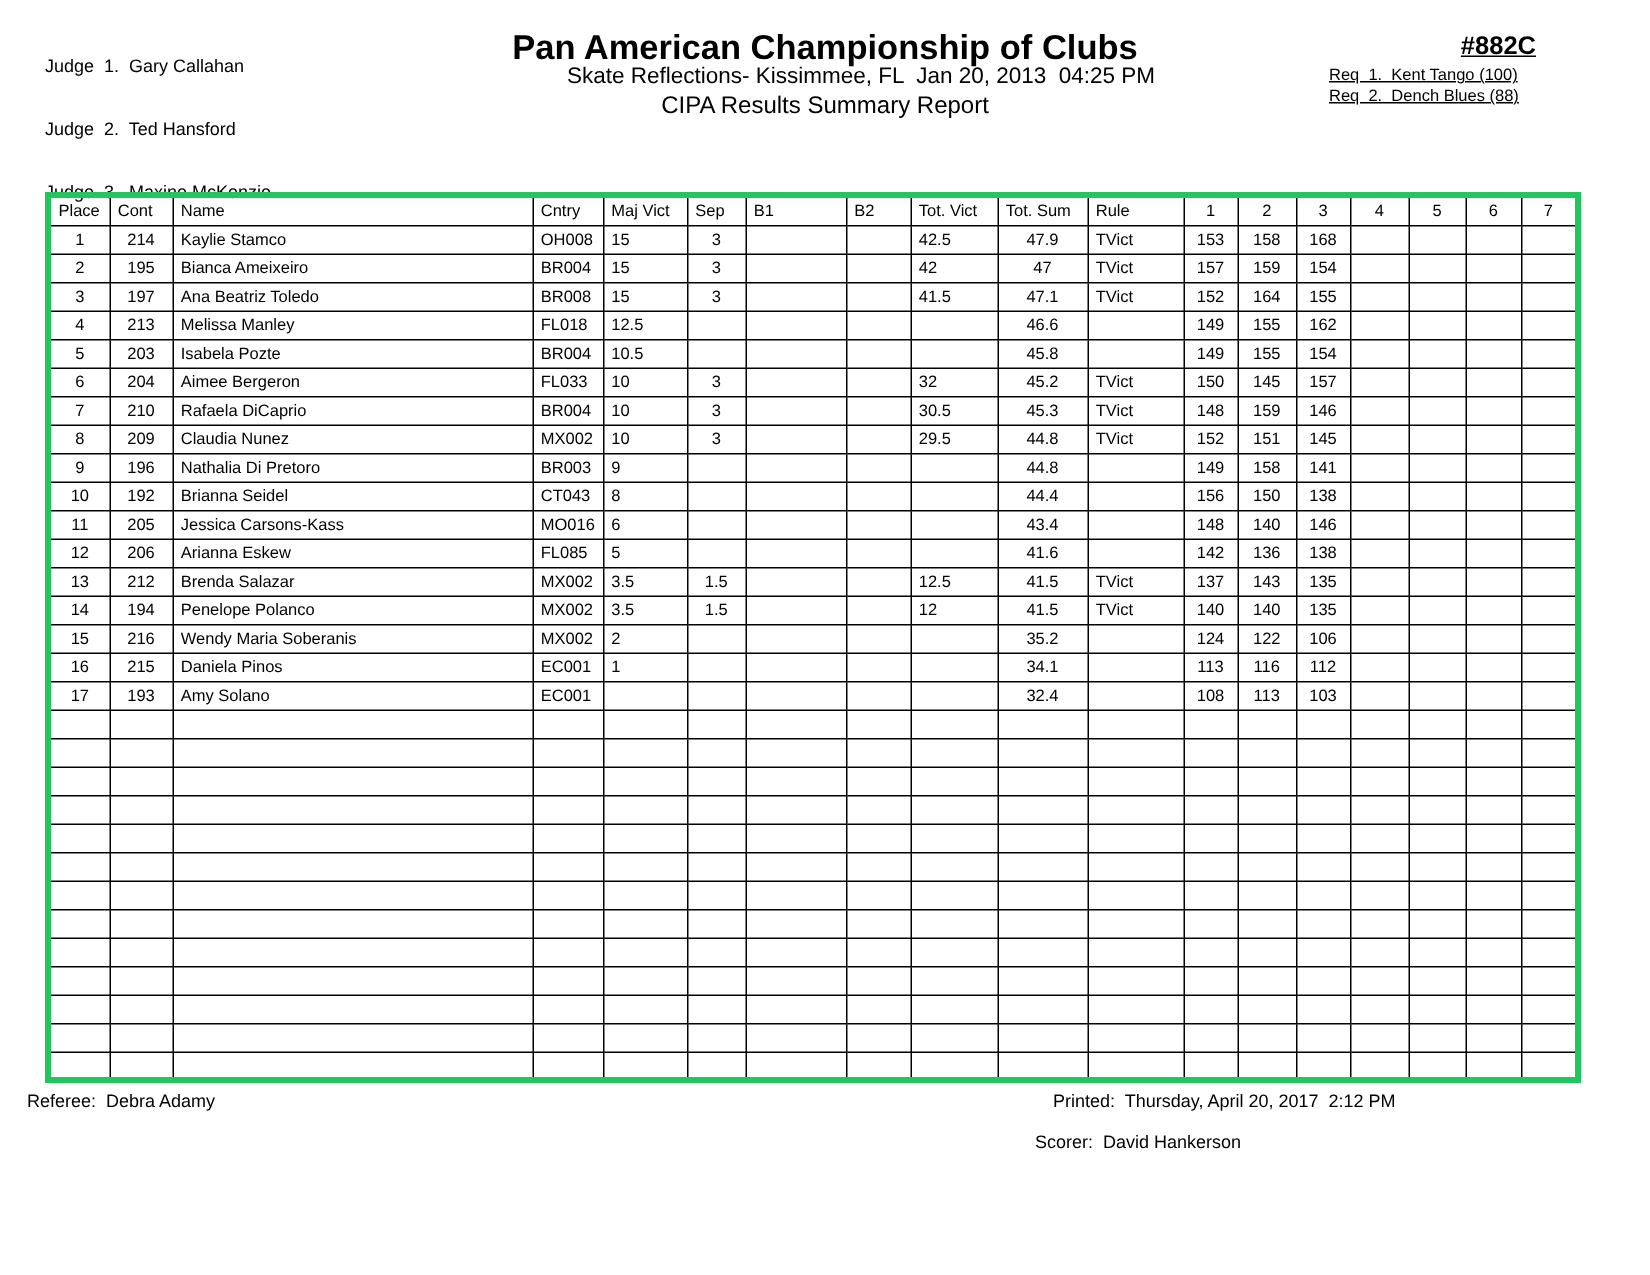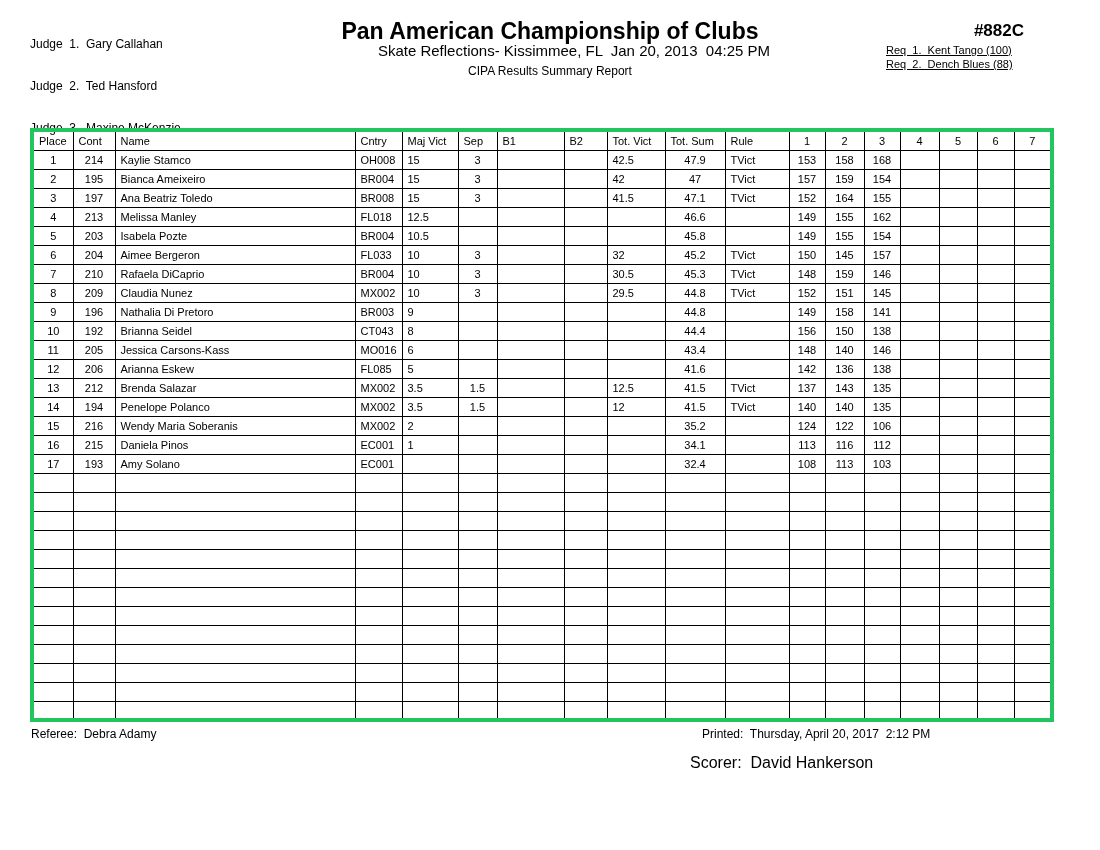--- a/index.html
+++ b/index.html
@@ -13,49 +13,49 @@
     position: absolute; left: 30px; top: 9px;
     font-size: 12px; line-height: 14px; white-space: pre;
   }
   .title-block {
     position: absolute; left: 0; right: 0; top: 21px;
     text-align: center;
   }
   .t1 { font-size: 23px; font-weight: bold; line-height: 20px; }
   .t2 { font-size: 15px; line-height: 20px; white-space: pre; padding-left: 48px; }
   .t3 { font-size: 19px; font-weight: bold; line-height: 25px; letter-spacing: 0.5px; }
-  .t4 { font-size: 12px; line-height: 20px; }
+  .t4 { font-size: 16px; line-height: 20px; }
   .right-block {
     position: absolute; right: 58px; top: 21px; width: 162px;
   }
   .event-number {
     font-size: 17px; font-weight: bold; line-height: 19px;
-    text-align: right; padding-right: 18px; margin-bottom: 3px;
+    text-align: right; padding-right: 18px; margin-bottom: 3px; text-decoration: underline;
   }
   .req-line { font-size: 11px; line-height: 14px; white-space: pre; padding-left: 6px; text-decoration: underline; }
 
   table.results {
     position: absolute; left: 30px; top: 128px;
     width: 1020px; table-layout: fixed;
     border-collapse: collapse; border: 4px solid #22c55e;
   }
   table.results th, table.results td {
     border: 1px solid #000;
     font-size: 11px; font-weight: normal;
     overflow: hidden; white-space: nowrap;
     padding: 0; vertical-align: middle;
   }
   table.results thead tr { height: 20px; }
   table.results tbody tr { height: 19px; }
   .a-left { text-align: left; padding-left: 5px !important; }
   .a-center { text-align: center; }
 
-  .footer-referee { position: absolute; left: 31px; top: 727px; font-size: 12px; white-space: pre; }
+  .footer-referee { position: absolute; left: 18px; top: 727px; font-size: 12px; white-space: pre; }
   .footer-printed { position: absolute; left: 690px; top: 727px; font-size: 12px; white-space: pre; margin-left: 12px; }
-  .footer-scorer  { position: absolute; left: 690px; top: 754px; font-size: 16px; white-space: pre; }
+  .footer-scorer  { position: absolute; left: 690px; top: 754px; font-size: 12px; white-space: pre; }
 </style>
 </head>
 <body>
 
 <div class="judges">
   <div>Judge  1.  Gary Callahan</div>
   <div>Judge  2.  Ted Hansford</div>
   <div>Judge  3.  Maxine McKenzie</div>
 </div>
 

